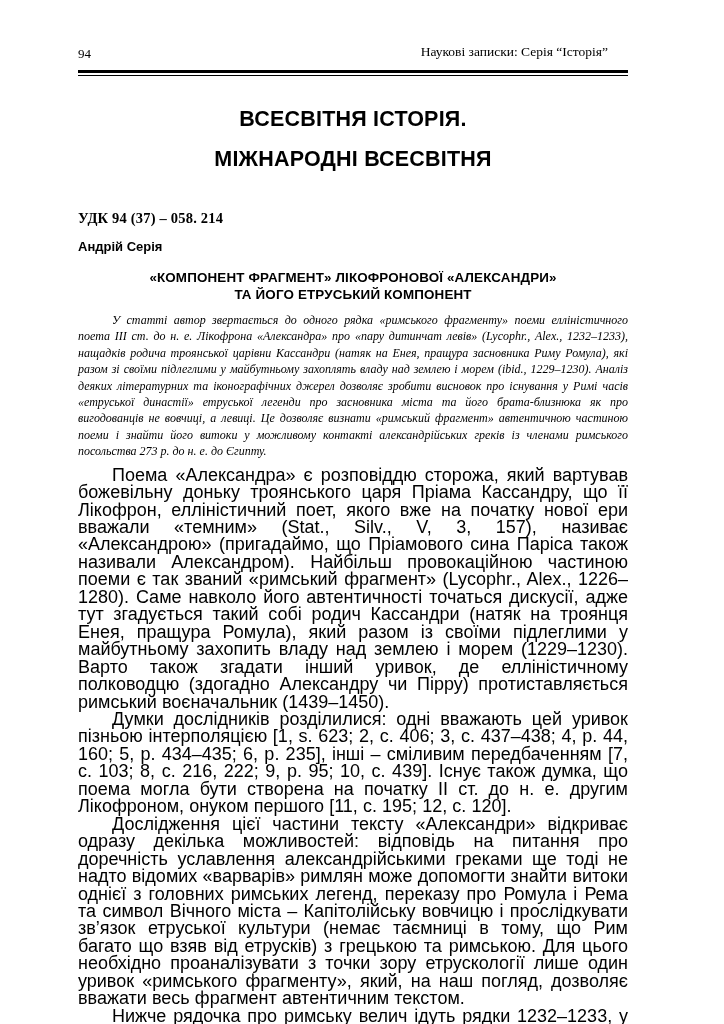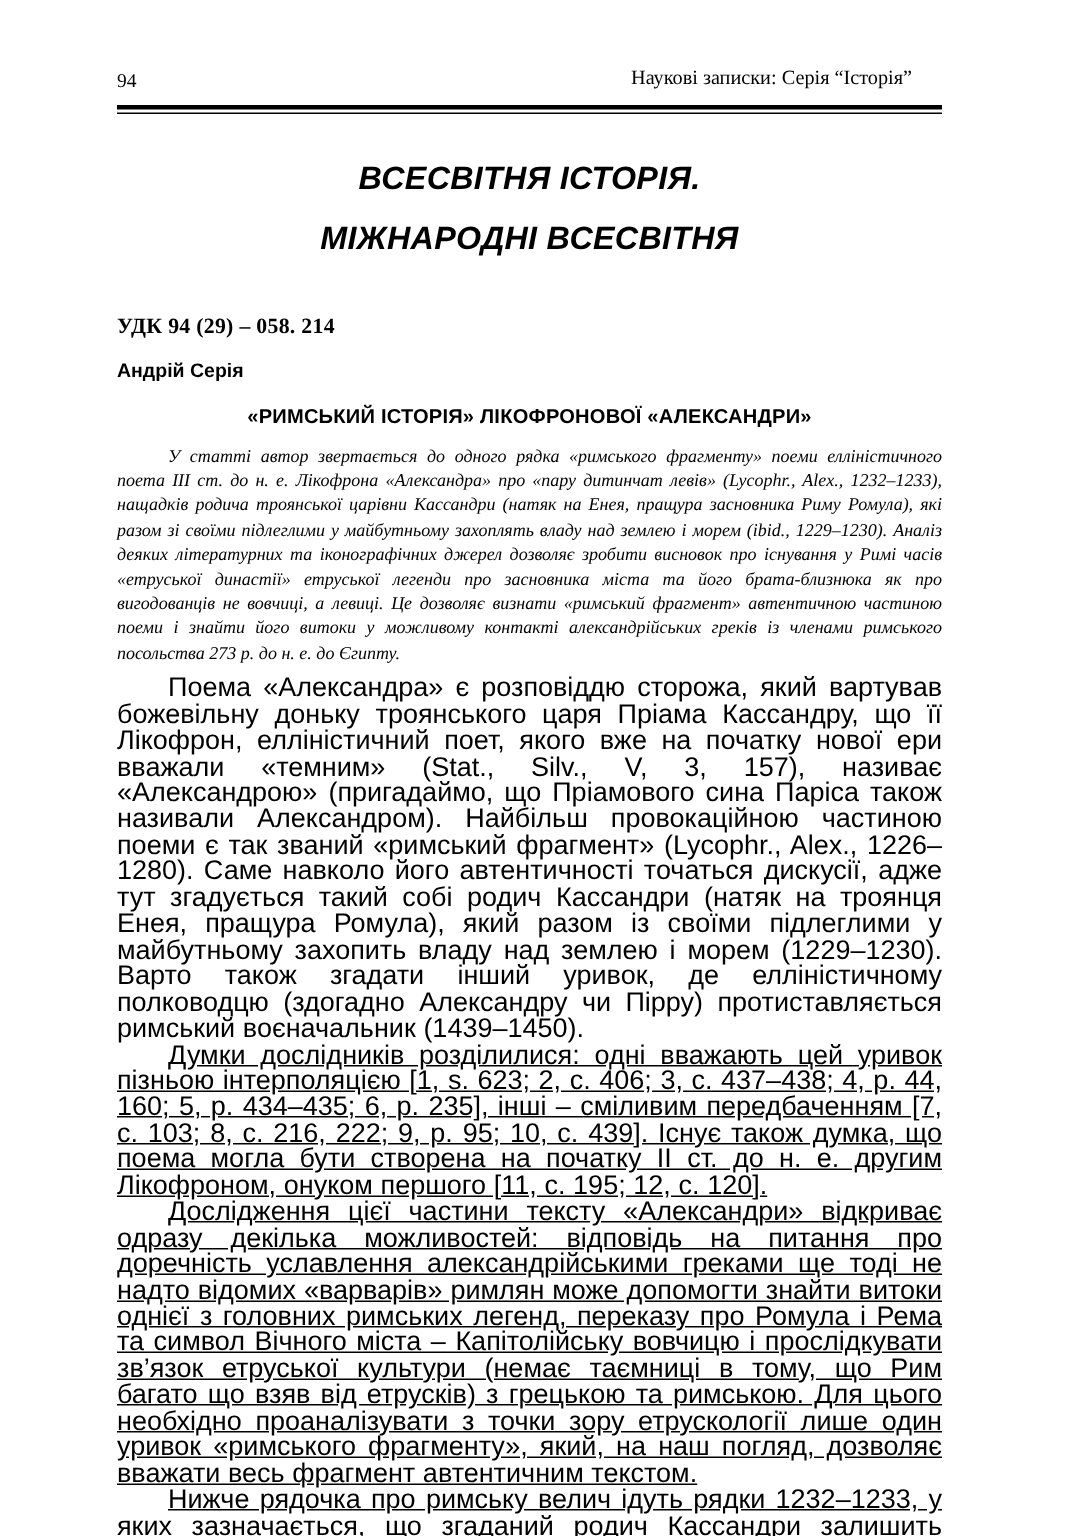--- a/index.html
+++ b/index.html
@@ -54,21 +54,20 @@
   }
 
   
   .section-title {
     text-align: center;
     font-weight: bold;
     font-size: 21.5px;
     line-height: 38px;
     letter-spacing: 0.2px;
     margin-top: 24px;
-    font-style: italic;
   }
   .section-title .l2 { margin-top: 2px; }
 
   
   .udc {
     margin-top: 32px;
     font-family: "Liberation Serif", serif;
     font-weight: bold;
     font-size: 14.5px;
     letter-spacing: 0.2px;
@@ -112,43 +111,44 @@
   
   .body-block { margin-top: 7px; }
   .body-p {
     font-size: 18px;
     line-height: 17.45px;
     text-align: justify;
     text-indent: 34px;
     margin: 0;
     word-spacing: 0.1px;
   }
-  .body-p + .body-p { margin-top: 0; text-decoration: underline; }
+  .body-p + .body-p { margin-top: 0; }
 </style>
 </head>
 <body>
 
 <div class="page">
 
   <div class="runhead">
     <span class="folio">94</span>
     <span class="journal">Наукові записки: Серія “Історія”</span>
   </div>
   <div class="headrule"></div>
 
   <div class="section-title">
     <div class="l1">ВСЕСВІТНЯ ІСТОРІЯ.</div>
     <div class="l2">МІЖНАРОДНІ ВСЕСВІТНЯ</div>
   </div>
 
-  <div class="udc">УДК 94 (29) – 058. 214</div>
+  <div class="udc">УДК 94 (37) – 058. 214</div>
   <div class="author">Андрій Серія</div>
 
   <div class="article-title">
-    <div>«РИМСЬКИЙ ІСТОРІЯ» ЛІКОФРОНОВОЇ «АЛЕКСАНДРИ»</div>
+    <div>«КОМПОНЕНТ ФРАГМЕНТ» ЛІКОФРОНОВОЇ «АЛЕКСАНДРИ»</div>
+    <div>ТА ЙОГО ЕТРУСЬКИЙ КОМПОНЕНТ</div>
   </div>
 
   <div class="abstract">У статті автор звертається до одного рядка «римського фрагменту» поеми елліністичного поета III ст. до н. е. Лікофрона «Александра» про «пару дитинчат левів» (Lycophr., Alex., 1232–1233), нащадків родича троянської царівни Кассандри (натяк на Енея, пращура засновника Риму Ромула), які разом зі своїми підлеглими у майбутньому захоплять владу над землею і морем (ibid., 1229–1230). Аналіз деяких літературних та іконографічних джерел дозволяє зробити висновок про існування у Римі часів «етруської династії» етруської легенди про засновника міста та його брата-близнюка як про вигодованців не вовчиці, а левиці. Це дозволяє визнати «римський фрагмент» автентичною частиною поеми і знайти його витоки у можливому контакті александрійських греків із членами римського посольства 273 р. до н. е. до Єгипту.</div>
 
 
   <div class="body-block">
     <p class="body-p">Поема «Александра» є розповіддю сторожа, який вартував божевільну доньку троянського царя Пріама Кассандру, що її Лікофрон, елліністичний поет, якого вже на початку нової ери вважали «темним» (Stat., Silv., V, 3, 157), називає «Александрою» (пригадаймо, що Пріамового сина Паріса також називали Александром). Найбільш провокаційною частиною поеми є так званий «римський фрагмент» (Lycophr., Alex., 1226–1280). Саме навколо його автентичності точаться дискусії, адже тут згадується такий собі родич Кассандри (натяк на троянця Енея, пращура Ромула), який разом із своїми підлеглими у майбутньому захопить владу над землею і морем (1229–1230). Варто також згадати інший уривок, де елліністичному полководцю (здогадно Александру чи Пірру) протиставляється римський воєначальник (1439–1450).</p>
     <p class="body-p">Думки дослідників розділилися: одні вважають цей уривок пізньою інтерполяцією [1, s. 623; 2, с. 406; 3, с. 437–438; 4, p. 44, 160; 5, p. 434–435; 6, p. 235], інші – сміливим передбаченням [7, с. 103; 8, с. 216, 222; 9, p. 95; 10, с. 439]. Існує також думка, що поема могла бути створена на початку II ст. до н. е. другим Лікофроном, онуком першого [11, с. 195; 12, с. 120].</p>
     <p class="body-p">Дослідження цієї частини тексту «Александри» відкриває одразу декілька можливостей: відповідь на питання про доречність уславлення александрійськими греками ще тоді не надто відомих «варварів» римлян може допомогти знайти витоки однієї з головних римських легенд, переказу про Ромула і Рема та символ Вічного міста – Капітолійську вовчицю і прослідкувати зв’язок етруської культури (немає таємниці в тому, що Рим багато що взяв від етрусків) з грецькою та римською. Для цього необхідно проаналізувати з точки зору етрускології лише один уривок «римського фрагменту», який, на наш погляд, дозволяє вважати весь фрагмент автентичним текстом.</p>
     <p class="body-p">Нижче рядочка про римську велич ідуть рядки 1232–1233, у яких зазначається, що згаданий родич Кассандри залишить нащадків, «diploàj skÚmnouj lšontaj» («пару дитинчат левів»). Уже ця цитата змінює наші уявлення про римські легенди, у яких йдеться про те, що Ромул і Рем були вигодованцями вовчиці (Liv., I, 4, 6; Dion. Hal., Ant. Rom., I, 79, 6; Verg., Aen., VIII, 630; Strab., V, 3, 2, С. 229; Iust. XXXVIII, 6, 7; XLIII, 2, 5–6; Plut., Rom., II, IV). Про походження Ромула та його брата-близнюка Рема існували різні версії: вони – сини Енея (Die Fragmente der griechischen Historiker, № 840, Fr. 12 (Alkimos); Fr. 21 (Hegesianax); Fr. 40b (Apollodoros); Plut., Rom., II; Dion. Hal., Ant. Rom., I, 73, 3) або його внуки (Naev., 21 ed. Warmington; Serv., Aen., VI, 777; Dio Cass., I, 76, 6; Die Fragmente der griechischen Historiker, № 840 Fr. 20 (Eratosthenos); Plut., Rom., II); сини дочки або рабині албанського царя Тархетія і духу домашнього вогнища Лара (Die Fragmente der griechischen Historiker, № 817, Fr. 1 (Promathion); Plut., Rom., II); сини Реї Сильвії та Марса (Historicorum Romanorum reliquiae Fab. Pictor, Fr. 5; Diod. Sic., VIII, 2; Liv., I, 4, 6; Dion. Hal., Ant. Rom., I, 79, 4–14; 80, 3–83, 3; Plut., Rom., III).</p>

